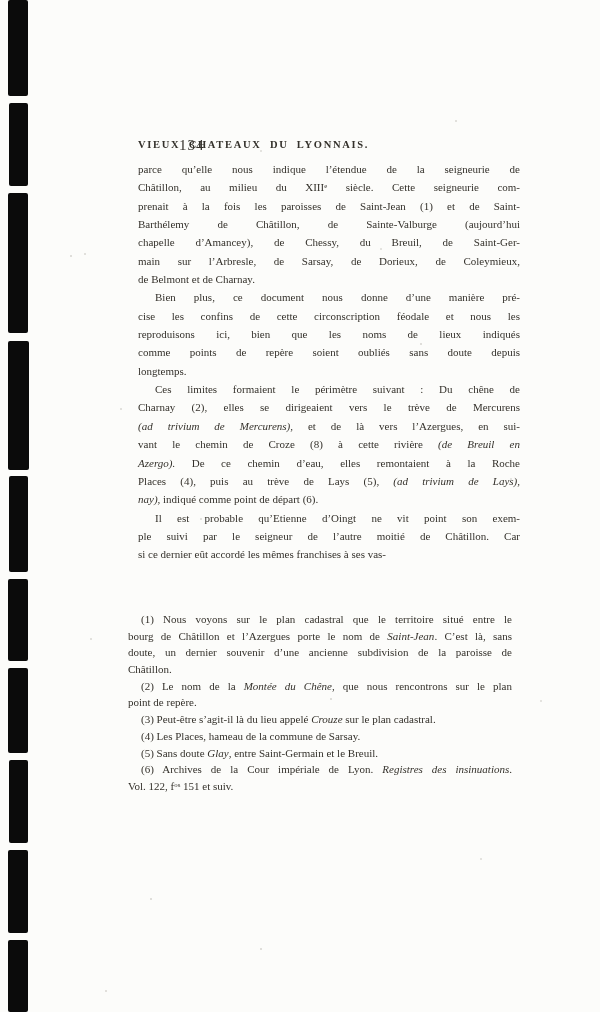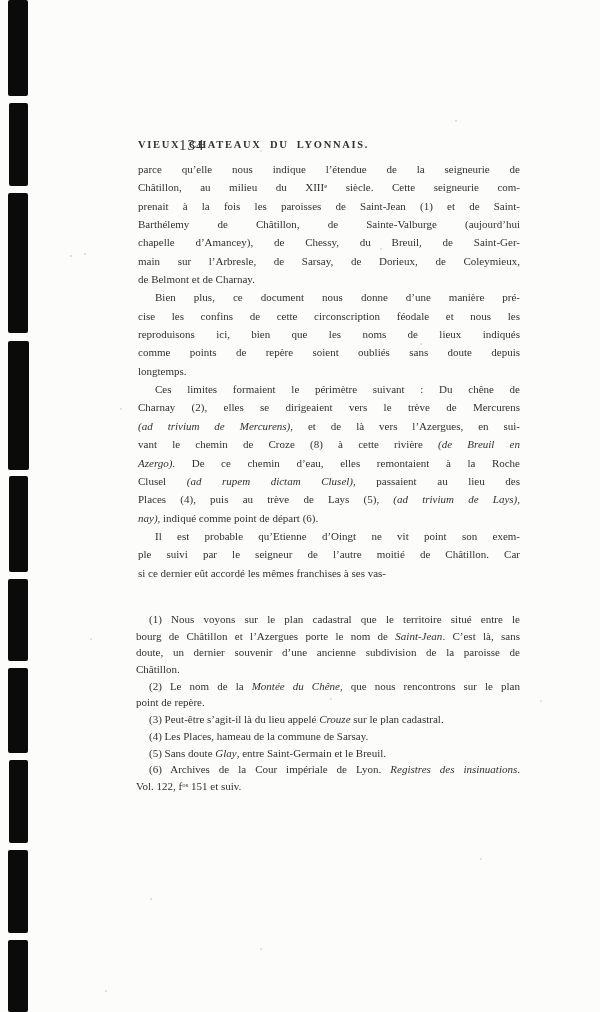--- a/index.html
+++ b/index.html
@@ -15,21 +15,21 @@
   
   .header { position:absolute; top:136px; left:138px; width:382px; height:18px; }
   .page-num { position:absolute; left:5px; top:1px; font-size:15px; letter-spacing:1px;margin-left:36px; }
   .running-title { text-align:left; font-size:10.5px; font-weight:700; letter-spacing:1.7px; word-spacing:4px; padding-top:3px; }
   
   .body-block { position:absolute; top:160px; left:138px; width:382px; }
   .bline { font-size:11px; height:18.35px; line-height:18.35px; text-align:justify; text-align-last:justify; }
   .bline.last { text-align-last:left; }
   .bline.first { text-indent:17px; }
   
-  .fnotes { position:absolute; top:611px; left:136px; width:384px; }
+  .fnotes { position:absolute; top:611px; left:128px; width:384px; }
   .fline { font-size:11px; height:16.7px; line-height:16.7px; text-align:justify; text-align-last:justify; }
   .fline.last { text-align-last:left; }
   .fline.first { text-indent:13px; }
   .it { font-style:italic; }
   .sup { font-size:0.62em; line-height:0; position:relative; top:-0.45em; }
   
   .specks { position:absolute; left:70px; top:255px; width:2px; height:2px; border-radius:50%;
     background:#d6d4cf;
     box-shadow: 14px -2px 0 0 #d9d7d2, 190px -105px 0 0 #dddbd6, 350px 88px 0 0 #d6d4cf,
       130px 263px 0 0 #dad8d3, 260px 443px 0 0 #d6d4cf, 410px 603px 0 0 #dddbd6,
@@ -79,21 +79,20 @@
         <div class="bline"><span class="">reproduisons ici, bien que les noms de lieux indiqués</span></div>
         <div class="bline"><span class="">comme points de repère soient oubliés sans doute depuis</span></div>
         <div class="bline last"><span class="">longtemps.</span></div>
       </div>
       <div>
         <div class="bline first"><span class="">Ces limites formaient le périmètre suivant : Du chêne de</span></div>
         <div class="bline"><span class="">Charnay (2), elles se dirigeaient vers le trève de Mercurens</span></div>
         <div class="bline"><span class="it ">(ad trivium de Mercurens)</span><span class="">, et de là vers l’Azergues, en sui-</span></div>
         <div class="bline"><span class="">vant le chemin de Croze (8) à cette rivière </span><span class="it ">(de Breuil en</span></div>
         <div class="bline"><span class="it ">Azergo).</span><span class=""> De ce chemin d’eau, elles remontaient à la Roche</span></div>
-        <div class="bline"><span class="">Clusel </span><span class="it ">(ad rupem dictam Clusel)</span><span class="">, passaient au lieu des</span></div>
         <div class="bline"><span class="">Places (4), puis au trève de Lays (5), </span><span class="it ">(ad trivium de Lays)</span><span class="">,</span></div>
         <div class="bline last"><span class="it ">nay)</span><span class="">, indiqué comme point de départ (6).</span></div>
       </div>
       <div>
         <div class="bline first"><span class="">Il est probable qu’Etienne d’Oingt ne vit point son exem-</span></div>
         <div class="bline"><span class="">ple suivi par le seigneur de l’autre moitié de Châtillon. Car</span></div>
         <div class="bline last"><span class="">si ce dernier eût accordé les mêmes franchises à ses vas-</span></div>
       </div>
     </div>
 

